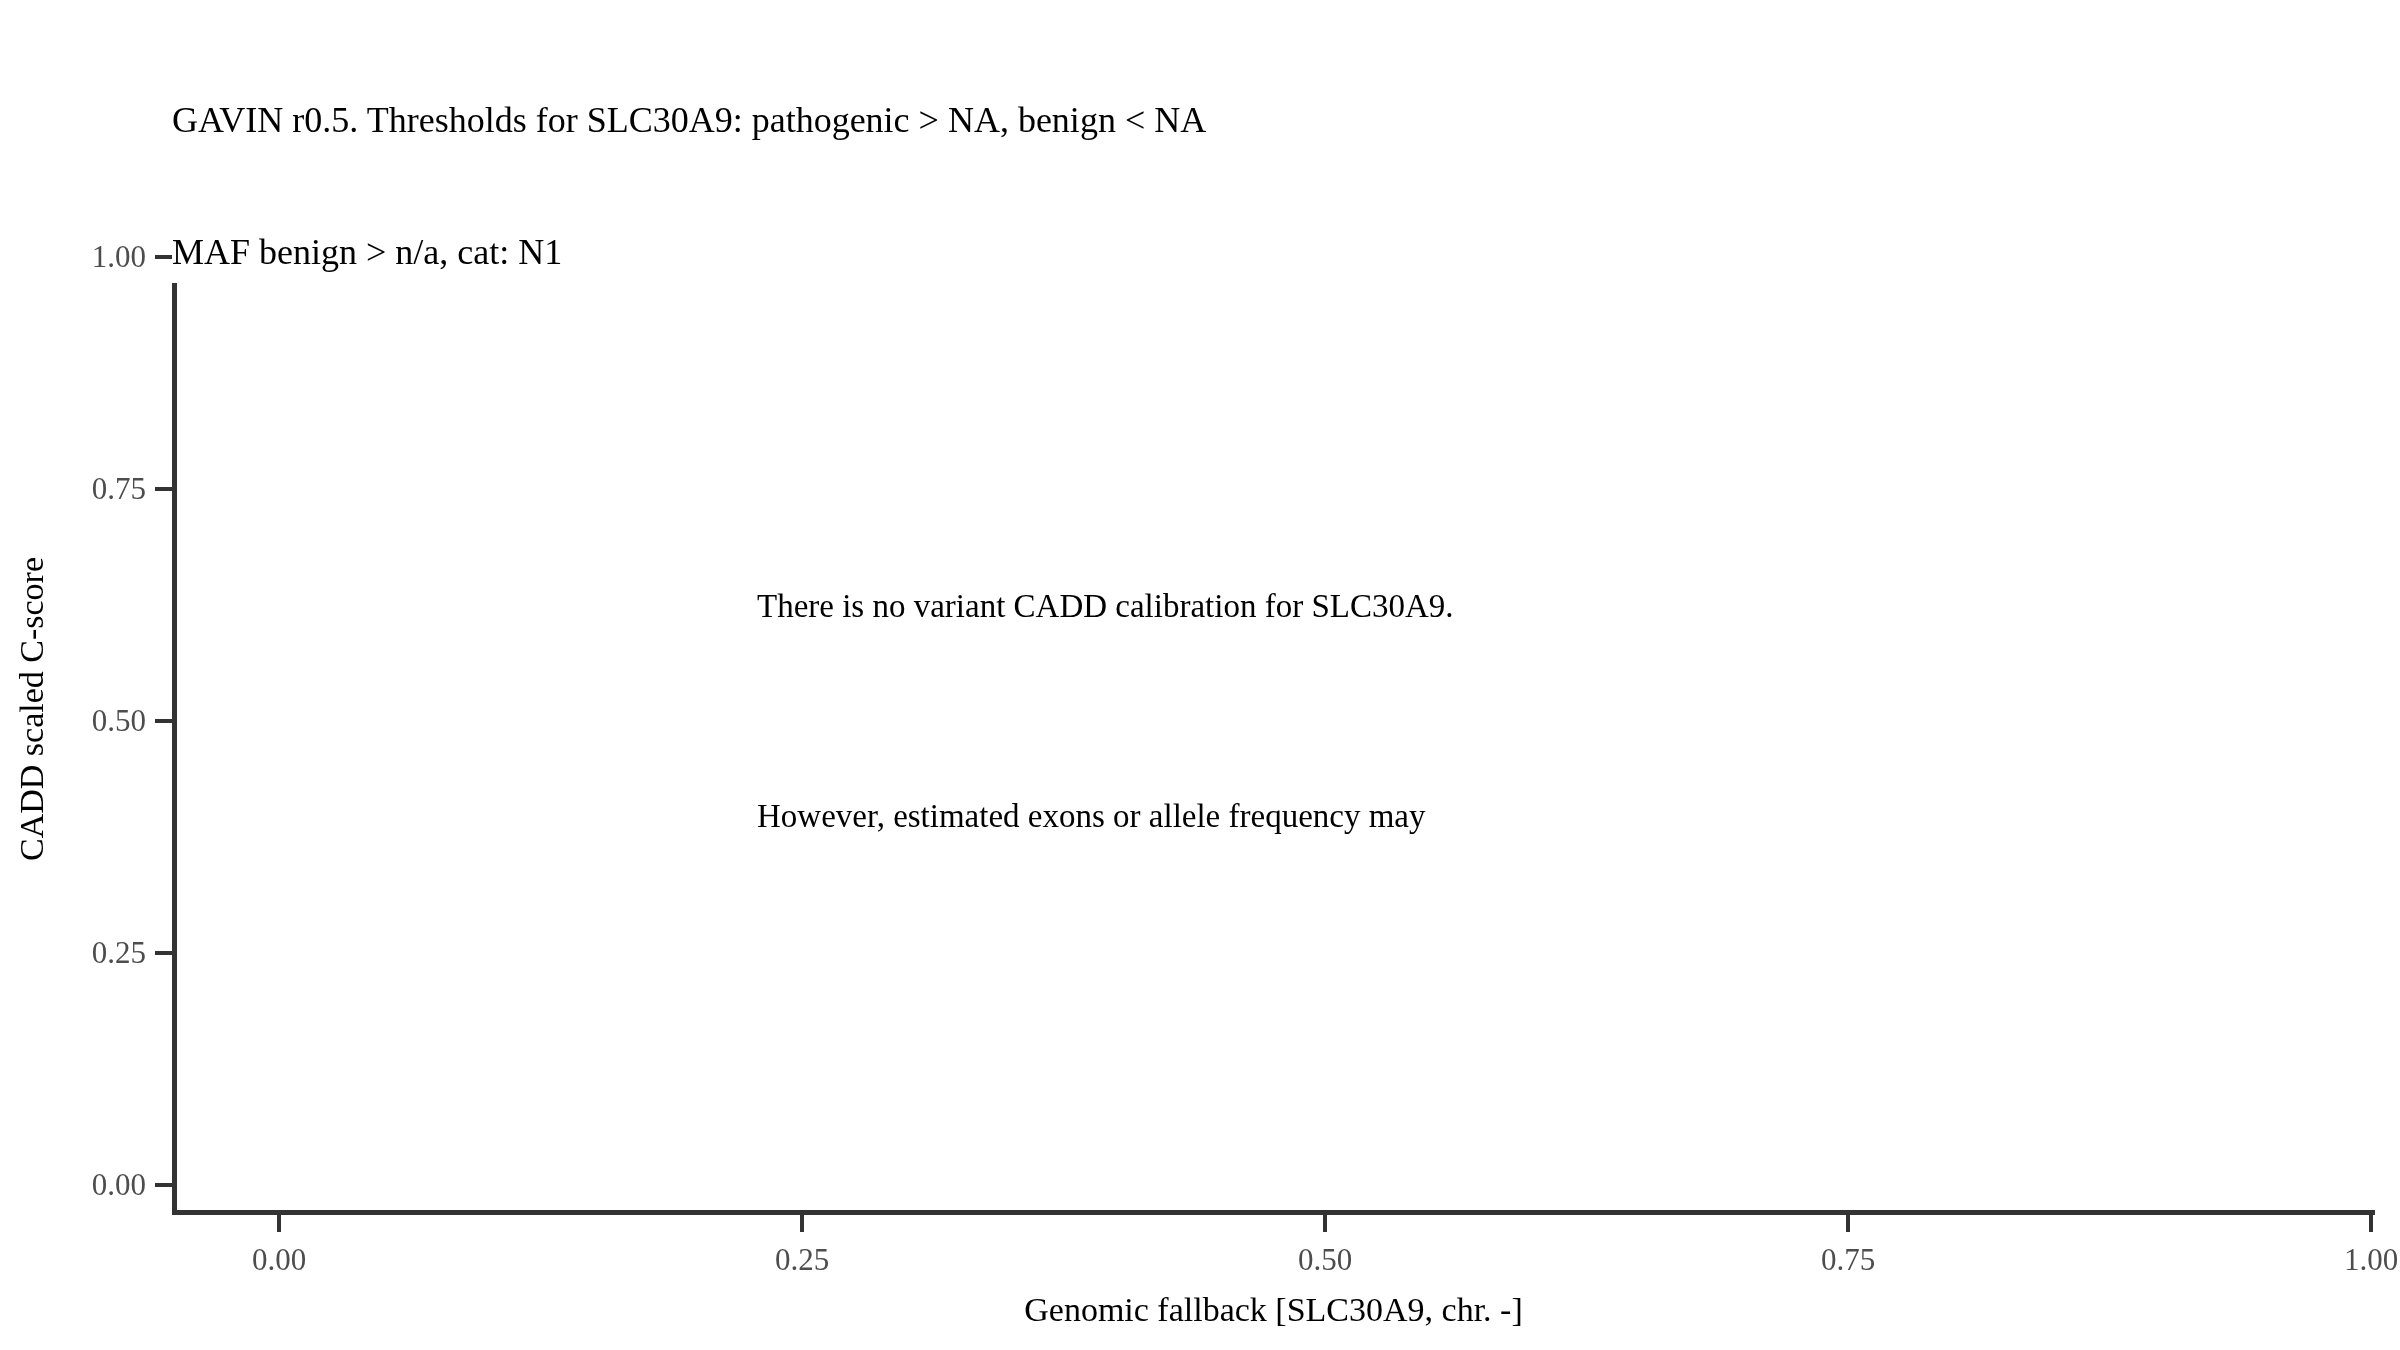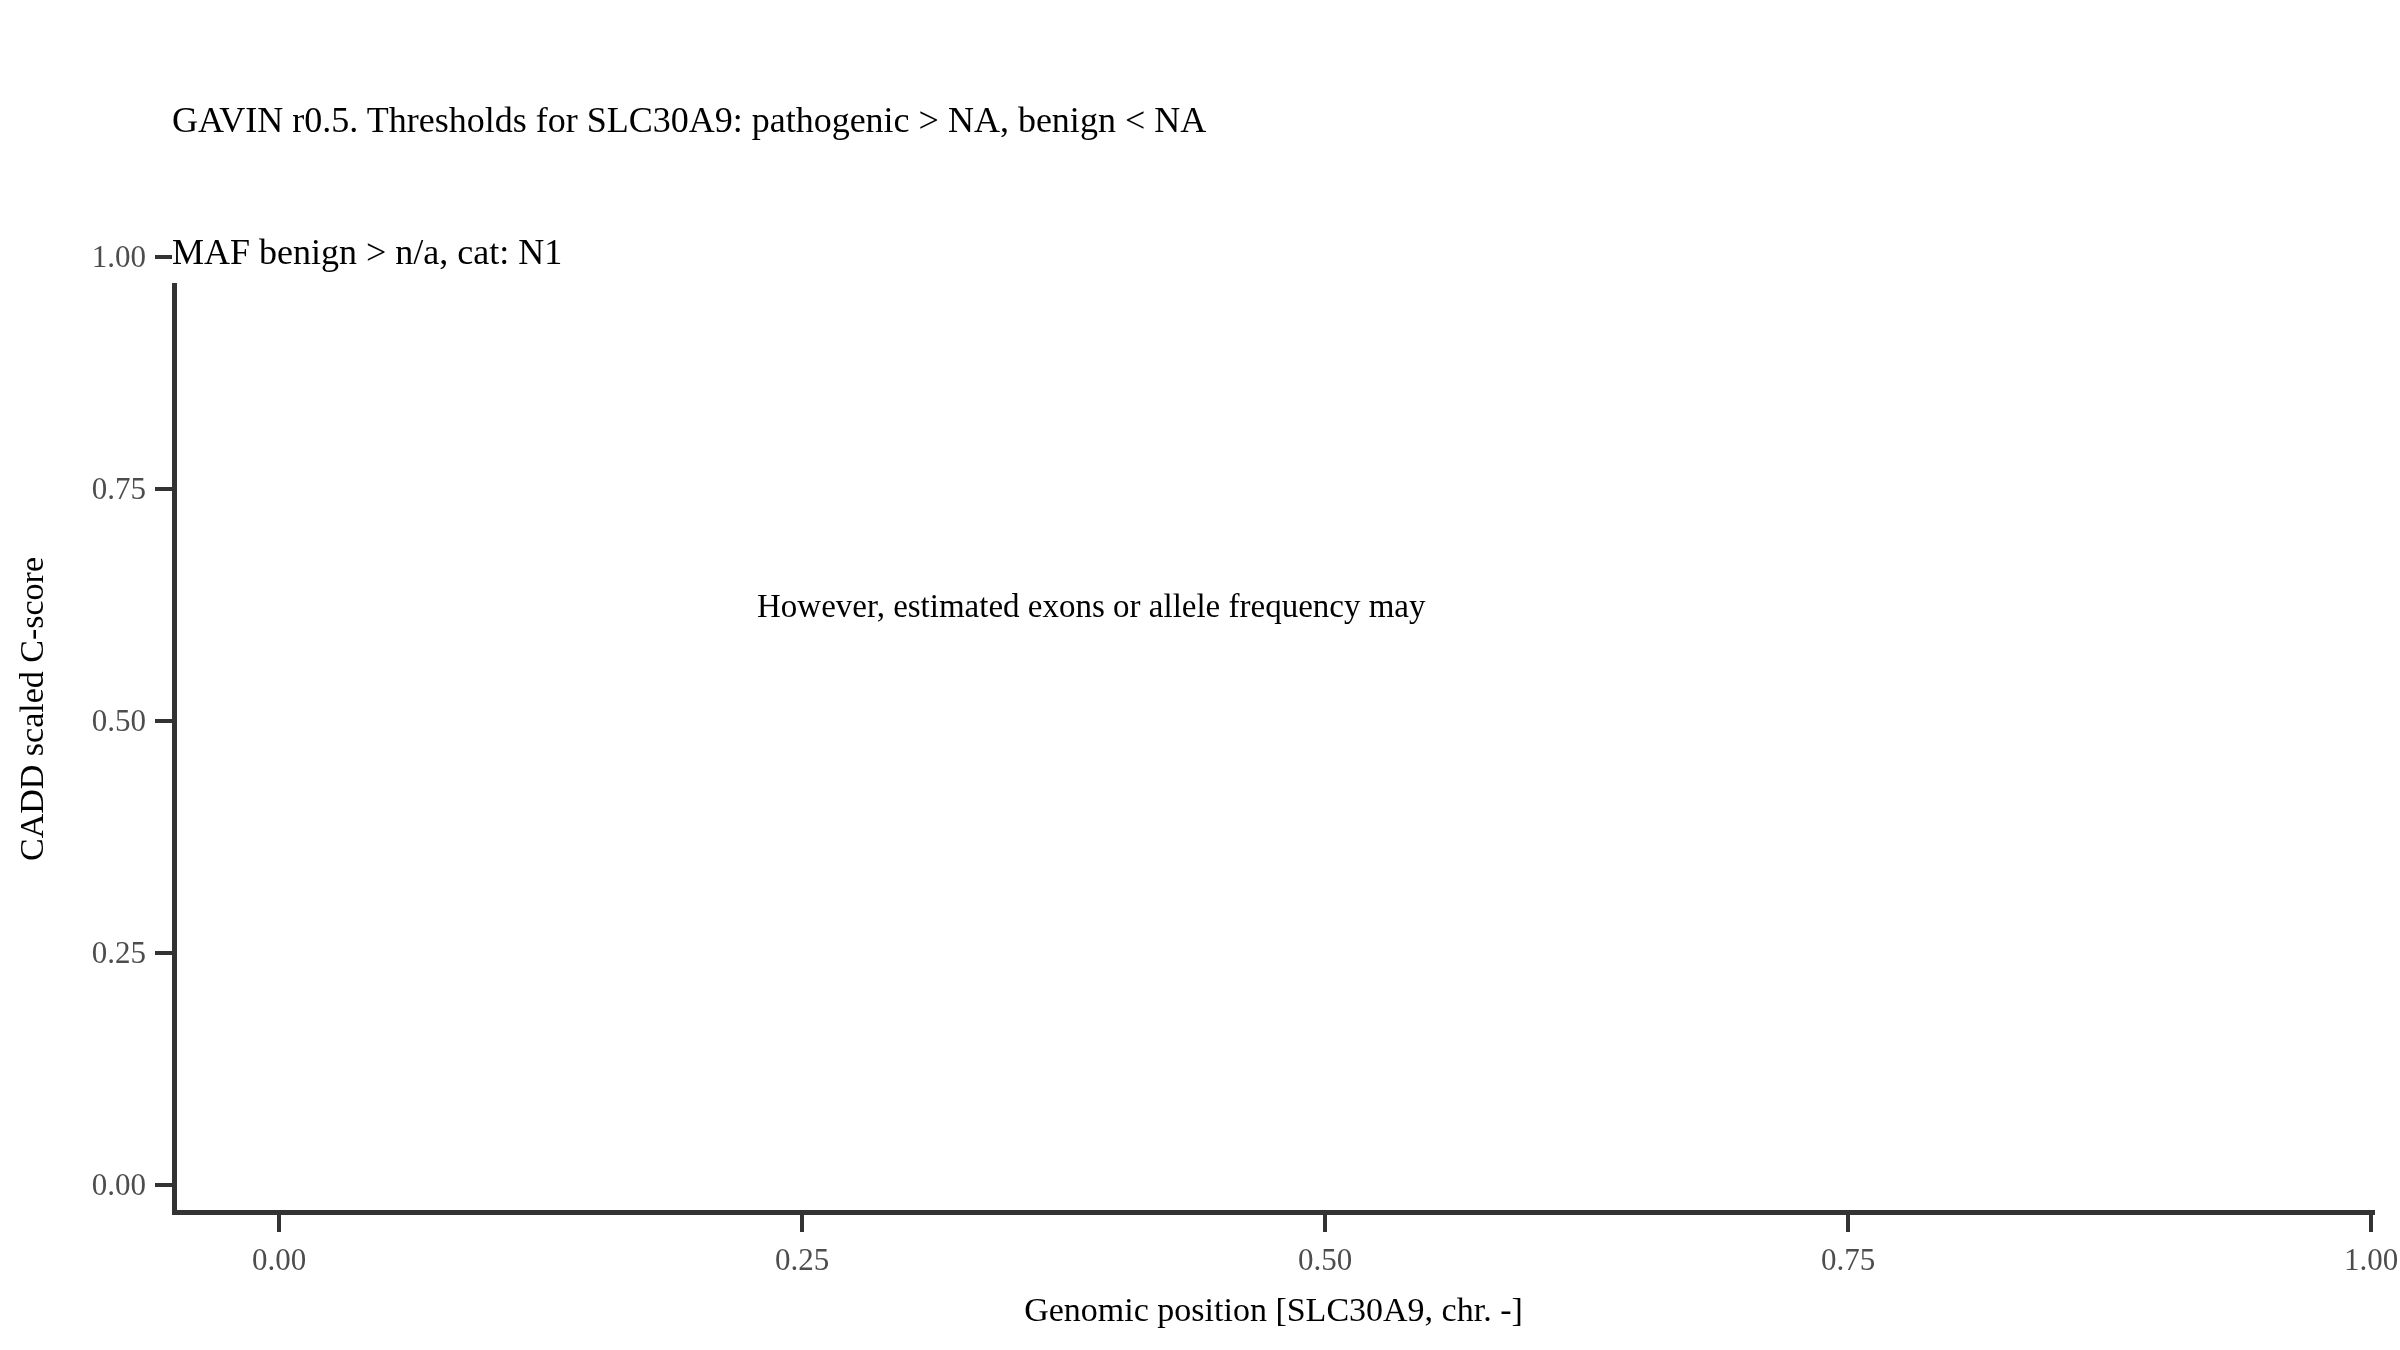--- a/index.html
+++ b/index.html
@@ -150,20 +150,21 @@
 
   <div id="plot-title">
     <span class="title-line">GAVIN r0.5. Thresholds for SLC30A9: pathogenic &gt; NA, benign &lt; NA</span>
     <span class="title-line">MAF benign &gt; n/a, cat: N1</span>
     <span class="title-line">red: ClinVar pathogenic variants, blue: rarity &amp; impact matched gnomAD</span>
     <span class="title-line">variants, green: RefSeq exons, grey: genome-wide fallback threshold</span>
   </div>
 
   <div id="panel">
     <div id="panel-annotation">
+      <span class="annot-line">There is no variant CADD calibration for SLC30A9.</span>
       <span class="annot-line">However, estimated exons or allele frequency may</span>
     </div>
   </div>
 
   <div id="axis-line-y"></div>
   <div id="axis-line-x"></div>
 
   <div id="y-tick-labels">
     <span class="y-tick-label" style="top:1185px;">0.00</span>
     <span class="y-tick-label" style="top:953px;">0.25</span>
@@ -185,15 +186,15 @@
   <div class="x-tick-mark" style="left:1325px;"></div>
   <div class="x-tick-mark" style="left:1848px;"></div>
   <div class="x-tick-mark" style="left:2371px;"></div>
 
   <span class="x-tick-label" style="left:279px;">0.00</span>
   <span class="x-tick-label" style="left:802px;">0.25</span>
   <span class="x-tick-label" style="left:1325px;">0.50</span>
   <span class="x-tick-label" style="left:1848px;">0.75</span>
   <span class="x-tick-label" style="left:2371px;">1.00</span>
 
-  <div id="x-axis-title">Genomic position [SLC30A9, chr. -]</div>
+  <div id="x-axis-title">Genomic fallback [SLC30A9, chr. -]</div>
 
 </div>
 
 </body></html>

